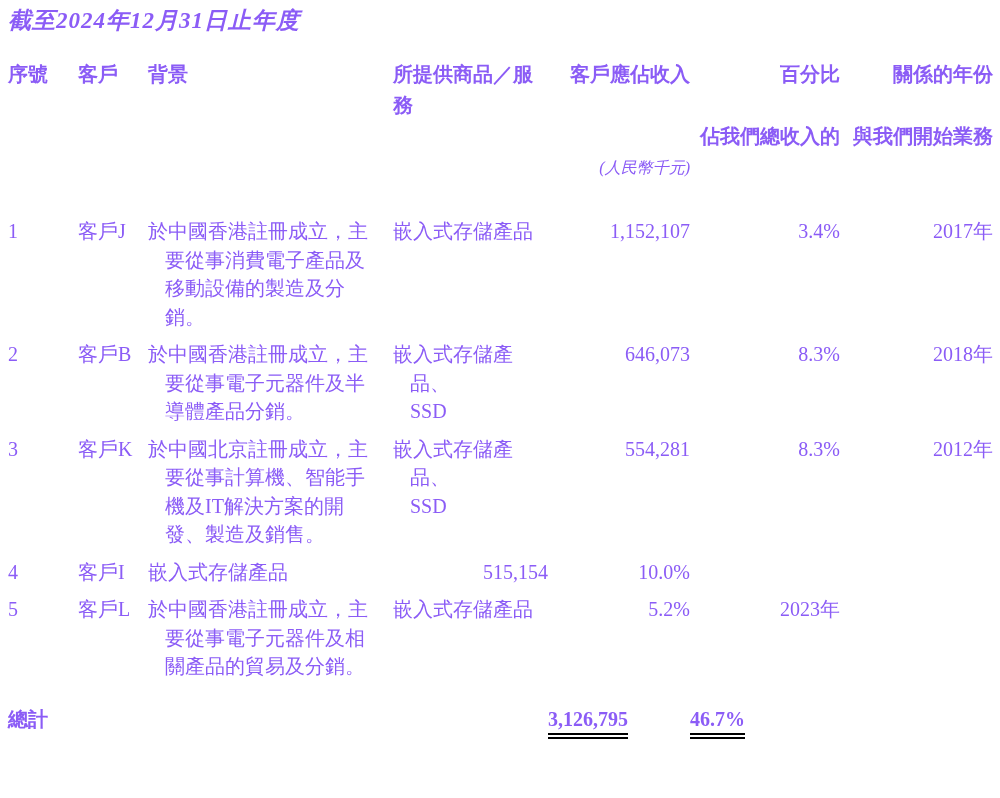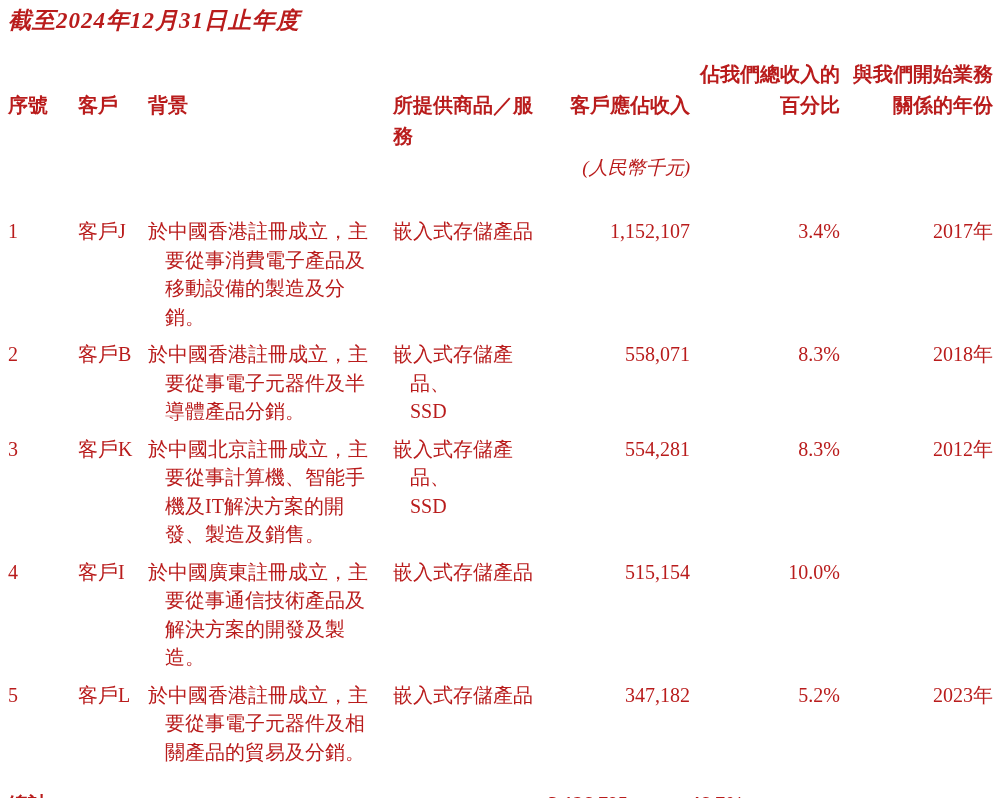--- a/index.html
+++ b/index.html
@@ -2,21 +2,21 @@
 <html><head>
 <meta charset="utf-8">
 <style>
   * { margin: 0; padding: 0; box-sizing: border-box; }
   html, body { background: #ffffff; }
   .page {
     position: relative;
     width: 1000px;
     height: 798px;
     background: #ffffff;
-    color: #b91c1c;
+    color: #8b5cf6;
     font-family: "Liberation Serif", "DejaVu Serif", serif;
     overflow: hidden;
     padding: 6px 0 0 8px;
   }
   .doc-title {
     font-size: 23px;
     font-weight: bold;
     font-style: italic;
     line-height: 30px;
     letter-spacing: 1px;
@@ -30,21 +30,21 @@
     margin-top: 23px;
     font-weight: bold;
     font-size: 20px;
     line-height: 31px;
   }
   .cell { display: block; }
   .r { text-align: right; }
   .unit {
     font-weight: normal;
     font-style: italic;
-    font-size: 19px;
+    font-size: 16px;
   }
   .tbody { margin-top: 34px; }
   .trow {
     font-size: 20px;
     line-height: 28.5px;
     margin-bottom: 9px;
   }
   .wrap {
     white-space: pre-line;
     padding-left: 17px;
@@ -74,36 +74,36 @@
 </style>
 </head>
 <body>
 
 <div class="page">
 
   <div class="doc-title">截至2024年12月31日止年度</div>
 
   <div class="thead">
     <div class="grid-row">
+      <span class="cell">序號</span>
+      <span class="cell">客戶</span>
+      <span class="cell">背景</span>
+      <span class="cell">所提供商品／服務</span>
+      <span class="cell r">客戶應佔收入</span>
+      <span class="cell r">百分比</span>
+      <span class="cell r">關係的年份</span>
+    </div>
+    <div class="grid-row">
       <span class="cell"></span>
       <span class="cell"></span>
       <span class="cell"></span>
       <span class="cell"></span>
       <span class="cell"></span>
       <span class="cell r">佔我們總收入的</span>
       <span class="cell r">與我們開始業務</span>
-    </div>
-    <div class="grid-row">
-      <span class="cell">序號</span>
-      <span class="cell">客戶</span>
-      <span class="cell">背景</span>
-      <span class="cell">所提供商品／服務</span>
-      <span class="cell r">客戶應佔收入</span>
-      <span class="cell r">百分比</span>
-      <span class="cell r">關係的年份</span>
     </div>
     <div class="grid-row">
       <span class="cell"></span>
       <span class="cell"></span>
       <span class="cell"></span>
       <span class="cell"></span>
       <span class="cell r unit">(人民幣千元)</span>
       <span class="cell"></span>
       <span class="cell"></span>
     </div>
@@ -125,21 +125,21 @@
     </div>
 
     <div class="grid-row trow">
       <span class="cell">2</span>
       <span class="cell">客戶B</span>
       <span class="cell wrap">於中國香港註冊成立，主
 要從事電子元器件及半
 導體產品分銷。</span>
       <span class="cell wrap">嵌入式存儲產品、
 SSD</span>
-      <span class="cell r">558,071</span>
+      <span class="cell r">646,073</span>
       <span class="cell r">8.3%</span>
       <span class="cell r">2018年</span>
     </div>
 
     <div class="grid-row trow">
       <span class="cell">3</span>
       <span class="cell">客戶K</span>
       <span class="cell wrap">於中國北京註冊成立，主
 要從事計算機、智能手
 機及IT解決方案的開
@@ -147,37 +147,32 @@
       <span class="cell wrap">嵌入式存儲產品、
 SSD</span>
       <span class="cell r">554,281</span>
       <span class="cell r">8.3%</span>
       <span class="cell r">2012年</span>
     </div>
 
     <div class="grid-row trow">
       <span class="cell">4</span>
       <span class="cell">客戶I</span>
-      <span class="cell wrap">於中國廣東註冊成立，主
-要從事通信技術產品及
-解決方案的開發及製
-造。</span>
       <span class="cell wrap">嵌入式存儲產品</span>
       <span class="cell r">515,154</span>
       <span class="cell r">10.0%</span>
     </div>
 
     <div class="grid-row trow" style="margin-bottom:0;">
       <span class="cell">5</span>
       <span class="cell">客戶L</span>
       <span class="cell wrap">於中國香港註冊成立，主
 要從事電子元器件及相
 關產品的貿易及分銷。</span>
       <span class="cell wrap">嵌入式存儲產品</span>
-      <span class="cell r">347,182</span>
       <span class="cell r">5.2%</span>
       <span class="cell r">2023年</span>
     </div>
 
     <div class="grid-row rule-row">
       <span class="cell"></span>
       <span class="cell"></span>
       <span class="cell"></span>
       <span class="cell"></span>
       <span class="cell"><span class="rule-top rev"></span></span>

